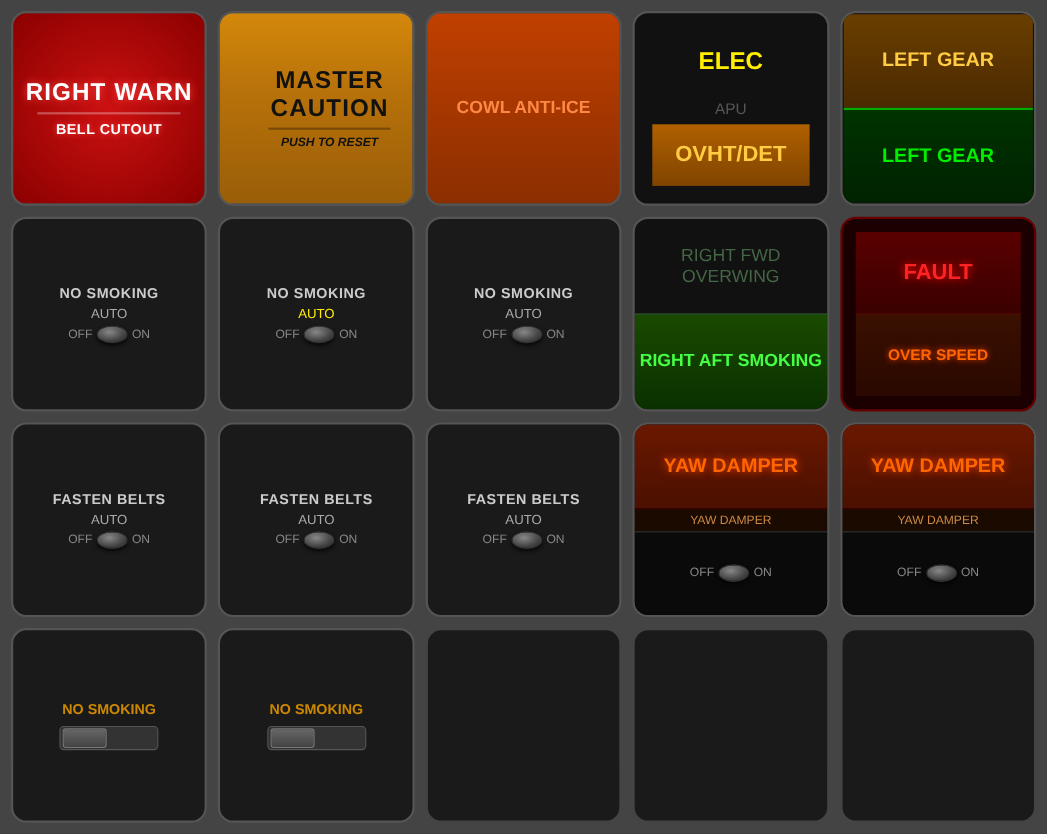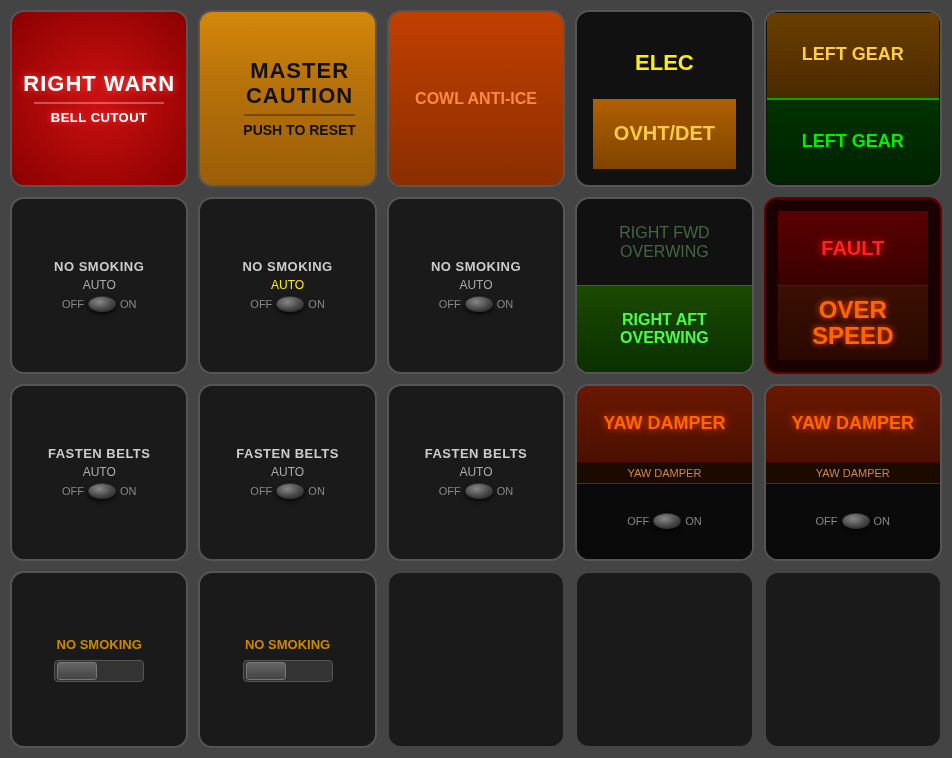--- a/index.html
+++ b/index.html
@@ -87,24 +87,25 @@
     }
 
     .master-caution-divider {
       width: 80%;
       height: 2px;
       background: rgba(0,0,0,0.3);
       margin: 6px 0;
     }
 
     .master-caution-bottom {
-      font-size: 14px;
+      font-size: 11px;
       font-weight: bold;
       color: #111;
       text-align: center;
+      font-style: italic;
     }
 
     
     .btn-cowl {
       background: #1a1a1a;
       border-color: #555;
       padding: 0;
       overflow: hidden;
     }
 
@@ -354,21 +355,21 @@
       background: linear-gradient(180deg, #3a1000 0%, #2a0800 100%);
       width: 100%;
       flex: 1;
       display: flex;
       align-items: center;
       justify-content: center;
       border-top: 1px solid #661100;
     }
 
     .fault-bottom-text {
-      font-size: 24px;
+      font-size: 14px;
       font-weight: bold;
       color: #ff6600;
       text-align: center;
       line-height: 1.1;
       text-shadow: 0 0 6px #ff4400;
     }
 
     
     .btn-yaw {
       background: #1a0000;
@@ -491,20 +492,23 @@
     <div class="cowl-top">
       <div class="cowl-top-text">COWL
 ANTI-ICE</div>
     </div>
   </div>
 
   <div class="btn btn-elec">
     <div class="elec-top">
       <div class="elec-top-text">ELEC</div>
     </div>
+    <div class="elec-mid">
+      <div class="elec-mid-text">APU</div>
+    </div>
     <div class="elec-bottom">
       <div class="elec-bottom-text">OVHT/DET</div>
     </div>
   </div>
 
   <div class="btn btn-left-gear">
     <div class="gear-top">
       <div class="gear-top-text">LEFT
 GEAR</div>
     </div>
@@ -547,21 +551,21 @@
     </div>
   </div>
 
   <div class="btn btn-overwing">
     <div class="overwing-top">
       <div class="overwing-top-text">RIGHT FWD
 OVERWING</div>
     </div>
     <div class="overwing-bottom">
       <div class="overwing-bottom-text">RIGHT AFT
-OVERWING</div>
+SMOKING</div>
     </div>
   </div>
 
   <div class="btn btn-fault">
     <div class="fault-top">
       <div class="fault-top-text">FAULT</div>
     </div>
     <div class="fault-bottom">
       <div class="fault-bottom-text">OVER
 SPEED</div>

